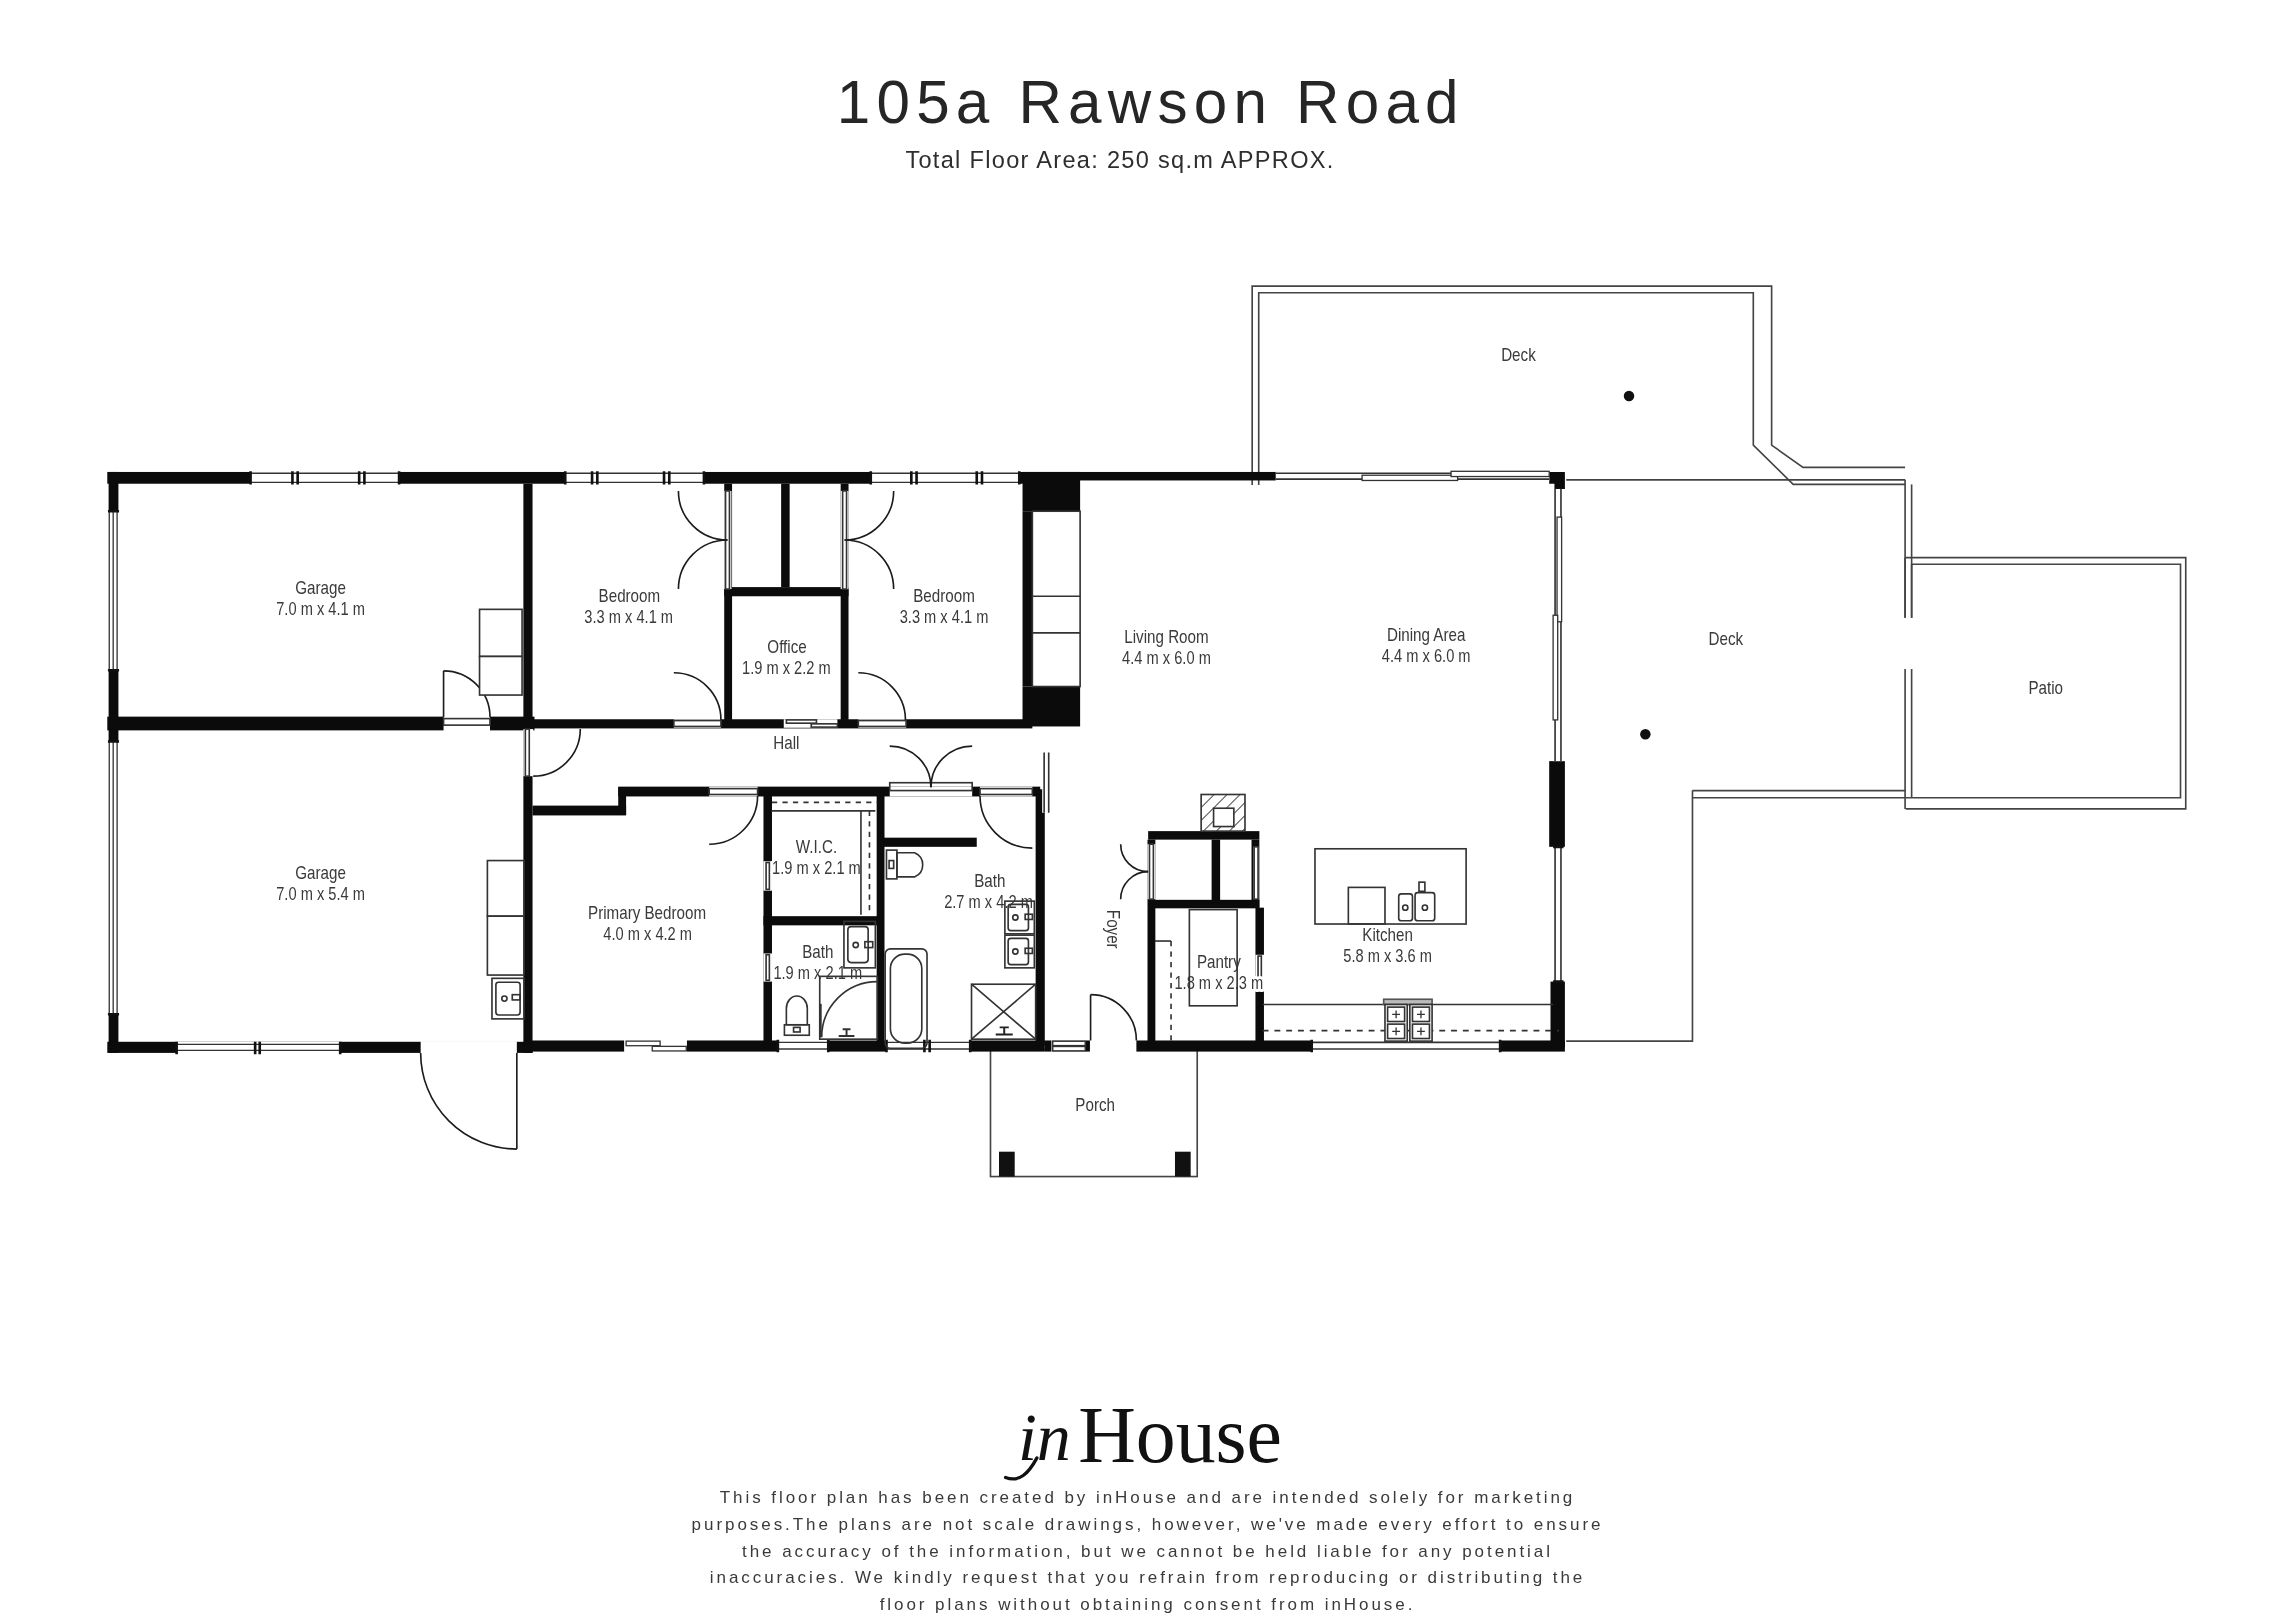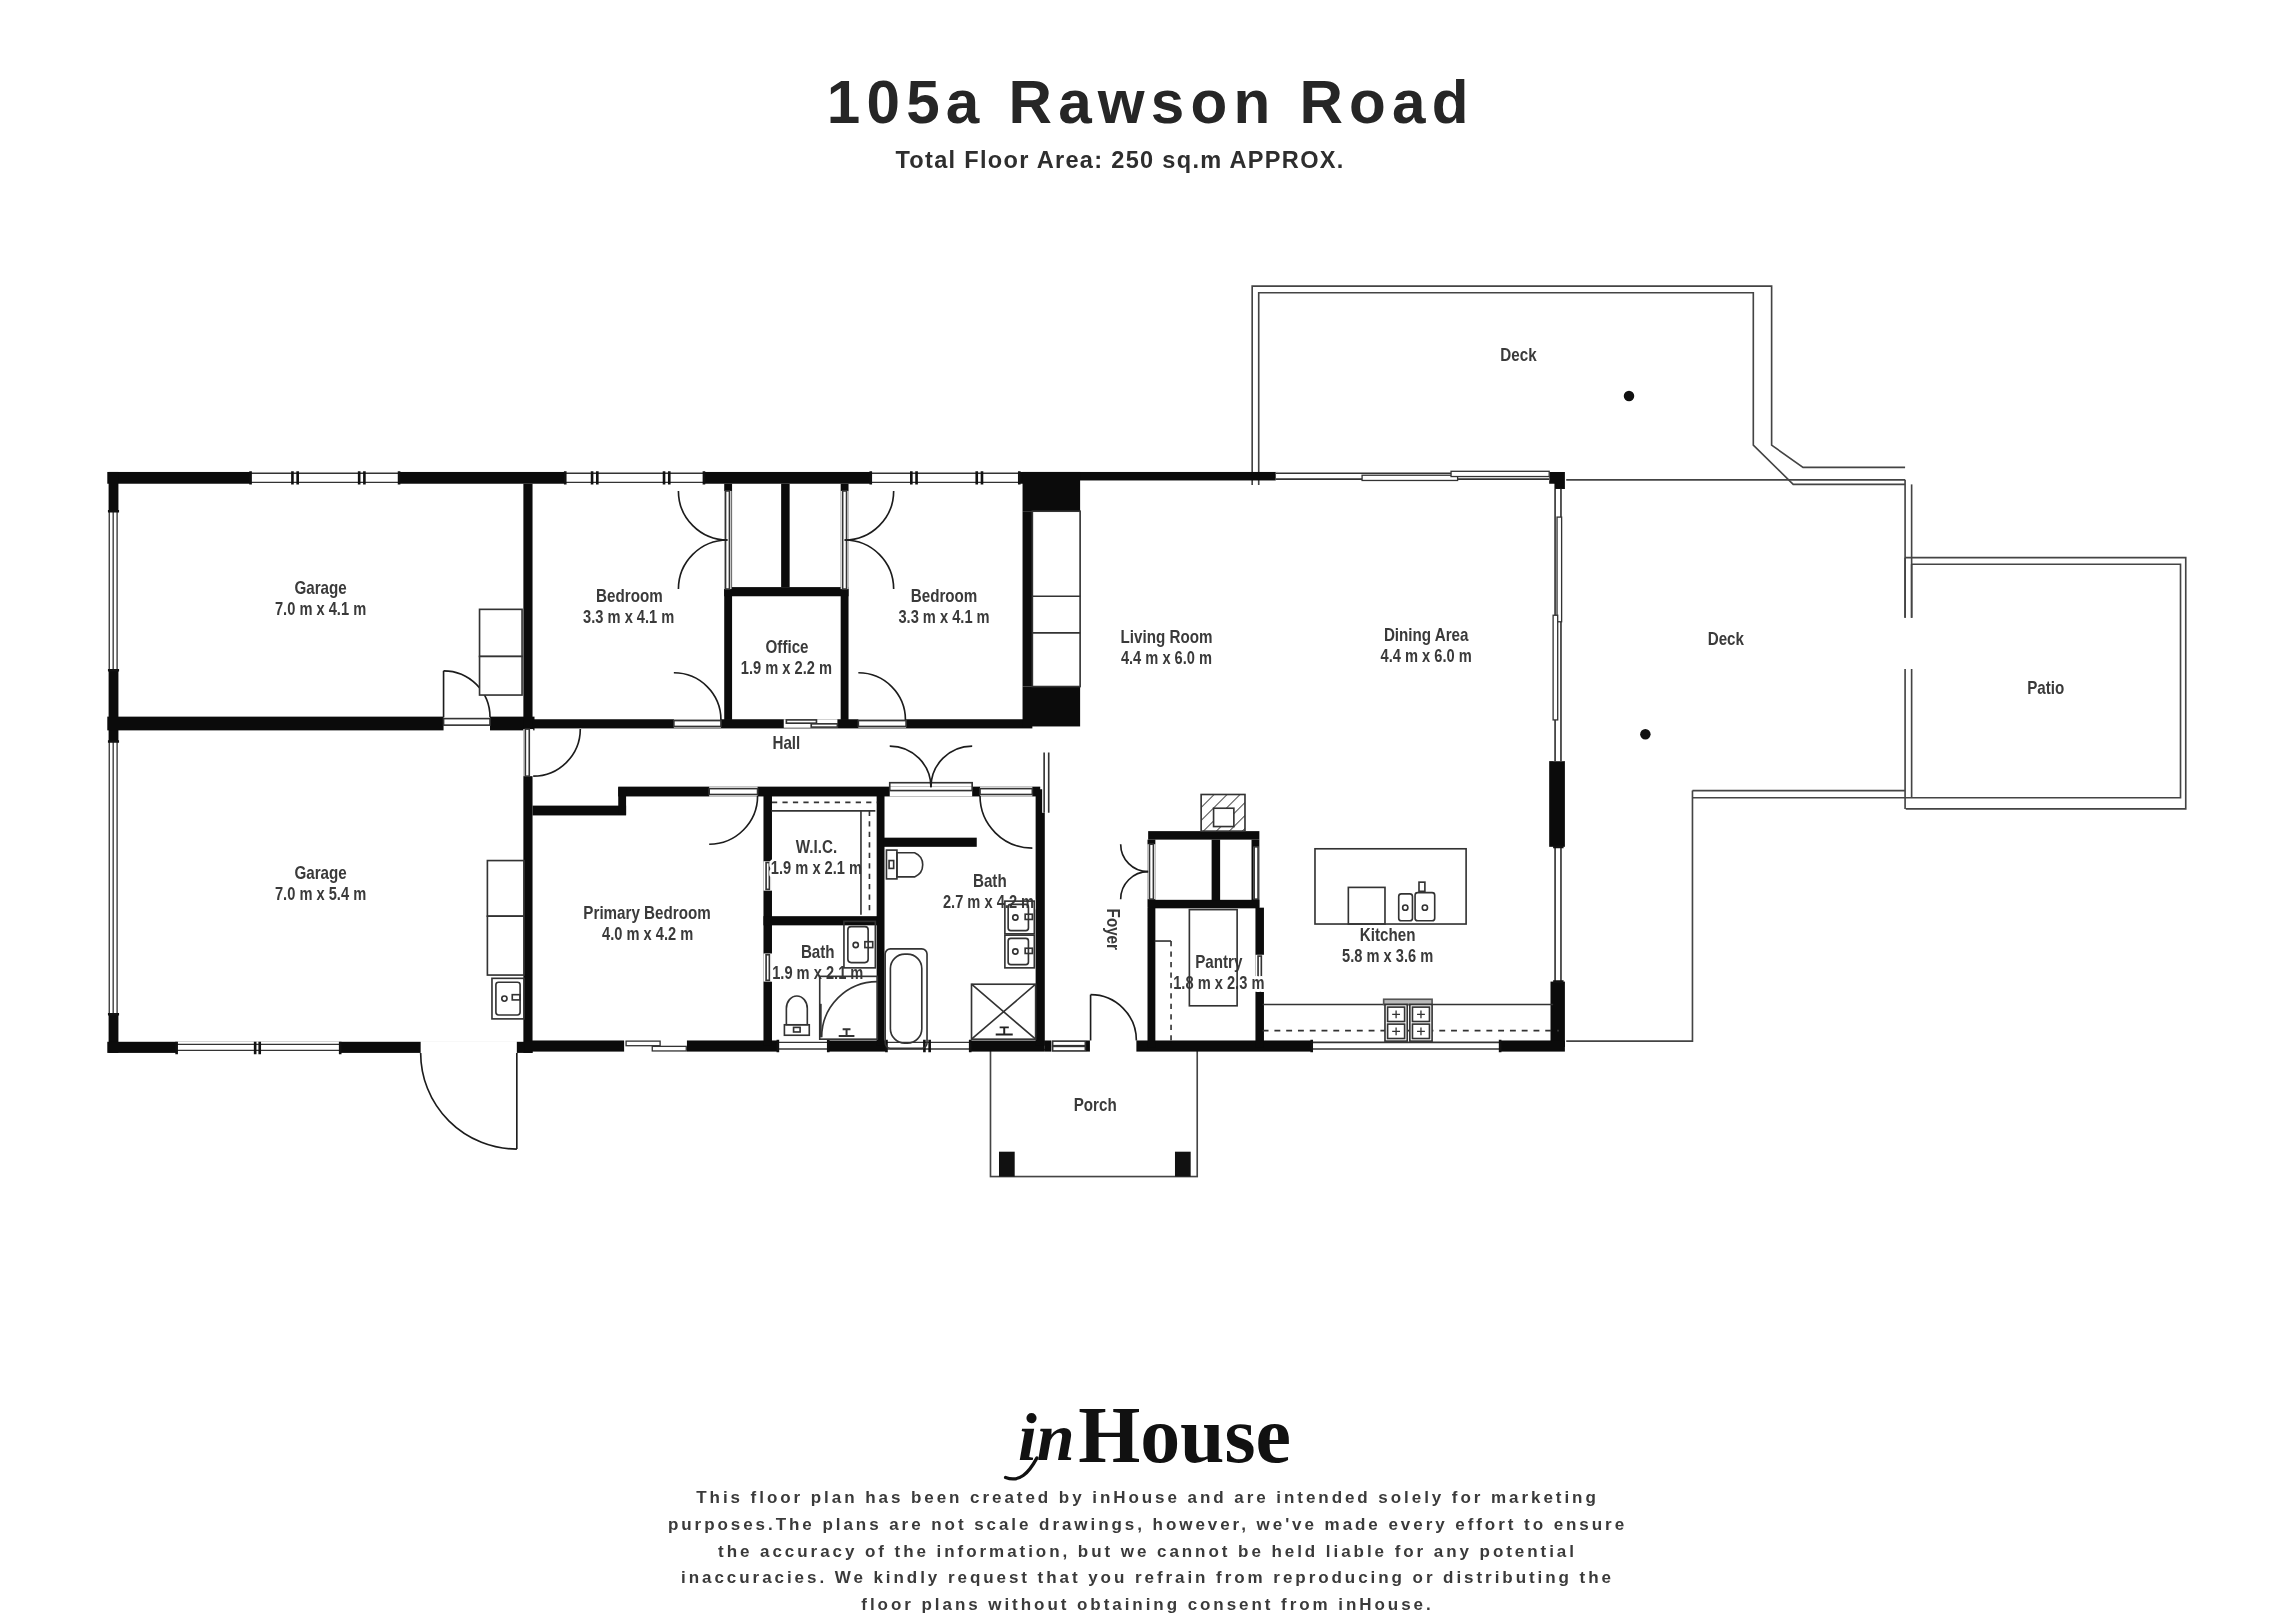--- a/index.html
+++ b/index.html
@@ -1,17 +1,17 @@
 <!DOCTYPE html>
 <html style="font-size:10.5px"><head>
 <meta charset="utf-8">
 <style>
   html,body{margin:0;padding:0;background:#ffffff;}
   .page{position:relative;width:2295px;height:1623px;background:#ffffff;overflow:hidden;
-        font-family:"Liberation Sans", sans-serif;font-weight:bold;}
+        font-family:"Liberation Sans", sans-serif;}
   svg{position:absolute;left:0;top:0;}
   text{font-family:"Liberation Sans", sans-serif;fill:#3a3a3a;}
   .room,.dim{paint-order:stroke;stroke:#ffffff;stroke-width:9px;stroke-linejoin:round;}
   .room{font-size:29px;}
   .dim{font-size:28px;}
 </style>
 </head>
 <body>
 <div class="page">
 <svg width="2295" height="1623" viewBox="0 0 3508 2480">

